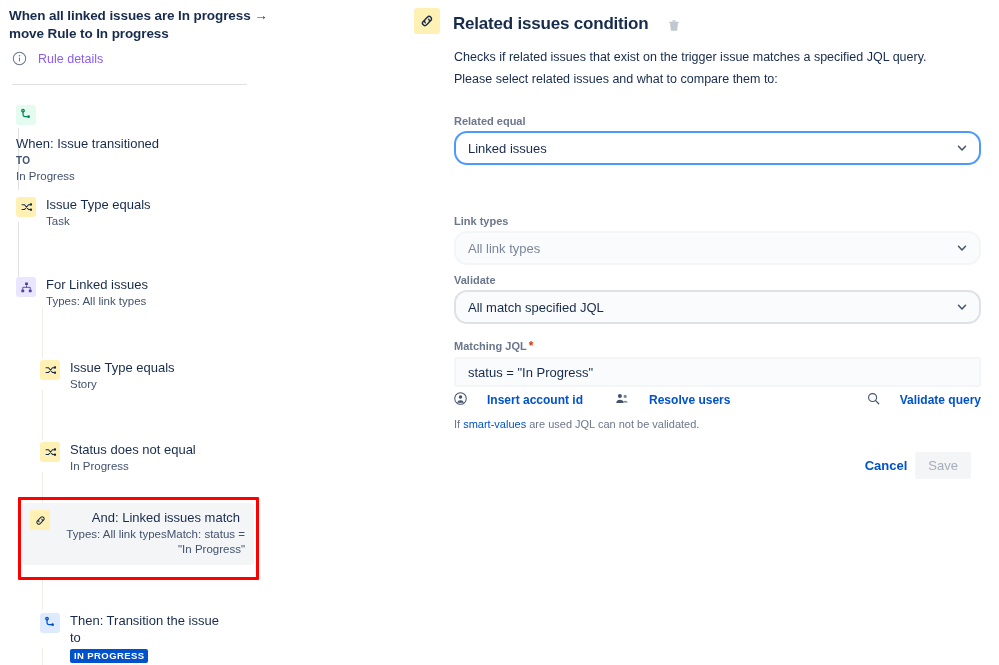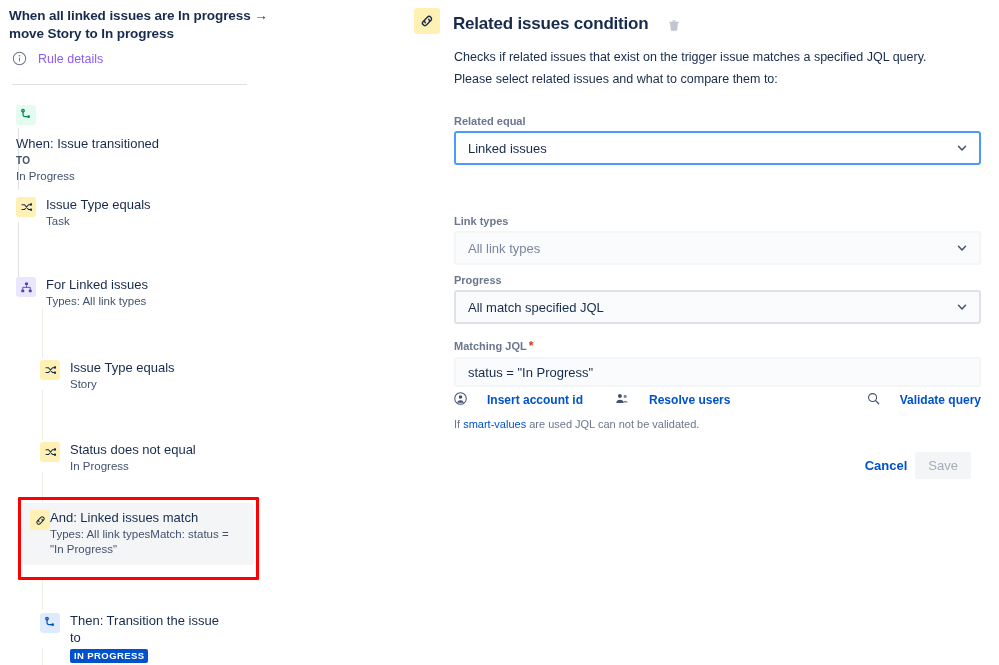--- a/index.html
+++ b/index.html
@@ -107,22 +107,24 @@
     border-radius: 1px;
   }
   .selected-node {
     position: absolute;
     left: 22px; top: 503px;
     width: 232px;
     background: #f4f5f7;
     border-radius: 3px;
     padding: 6px 6px 8px 8px;
     display: flex;
+    gap: 10px;
     align-items: flex-start;
     cursor: pointer;
+    text-align: right;
   }
   .badge {
     display: inline-block;
     background: #0052cc;
     color: #ffffff;
     font-size: 9.5px;
     font-weight: bold;
     letter-spacing: 0.4px;
     padding: 1px 4px 2px 4px;
     border-radius: 2px;
@@ -175,21 +177,21 @@
   .field-label {
     font-size: 11px;
     font-weight: bold;
     color: #6b778c;
     margin-bottom: 4px;
     display: block;
   }
   .req { color: #de350b; font-size: 12px; margin-left: 2px; }
   .select-box {
     width: 527px; height: 34px;
-    border-radius: 3px;
+    border-radius: 13px;
     display: flex;
     align-items: center;
     padding: 0 12px;
     font-size: 13px;
     background: #fafbfc;
     border: 2px solid #dfe1e6;
     color: #172b4d;
     cursor: pointer;
     position: relative;
   }
@@ -273,21 +275,21 @@
     font-family: inherit;
   }
 </style>
 </head>
 <body>
 
 <div class="page">
 
   <div class="left-panel">
 
-    <div class="rule-title">When all linked issues are In progress → move Story to In progress</div>
+    <div class="rule-title">When all linked issues are In progress → move Rule to In progress</div>
 
     <div class="rule-details-row">
       <span class="info-icon">
         <svg viewBox="0 0 16 16" width="15" height="15">
           <circle cx="8" cy="8" r="6.6" fill="none" stroke="#6b778c" stroke-width="1.1"></circle>
           <circle cx="8" cy="5" r="0.85" fill="#6b778c"></circle>
           <rect x="7.45" y="6.9" width="1.1" height="4.3" rx="0.5" fill="#6b778c"></rect>
         </svg>
       </span>
       <span class="rule-details-label">Rule details</span>
@@ -445,21 +447,21 @@
         <span>All link types</span>
         <span class="chev">
           <svg viewBox="0 0 12 12" width="12" height="12">
             <path d="M2.5 4.3 L6 8 L9.5 4.3" fill="none" stroke="#42526e" stroke-width="1.5" stroke-linecap="round" stroke-linejoin="round"></path>
           </svg>
         </span>
       </div>
     </div>
 
     <div class="field" style="top:274px;">
-      <span class="field-label">Progress</span>
+      <span class="field-label">Validate</span>
       <div class="select-box">
         <span>All match specified JQL</span>
         <span class="chev">
           <svg viewBox="0 0 12 12" width="12" height="12">
             <path d="M2.5 4.3 L6 8 L9.5 4.3" fill="none" stroke="#42526e" stroke-width="1.5" stroke-linecap="round" stroke-linejoin="round"></path>
           </svg>
         </span>
       </div>
     </div>
 

